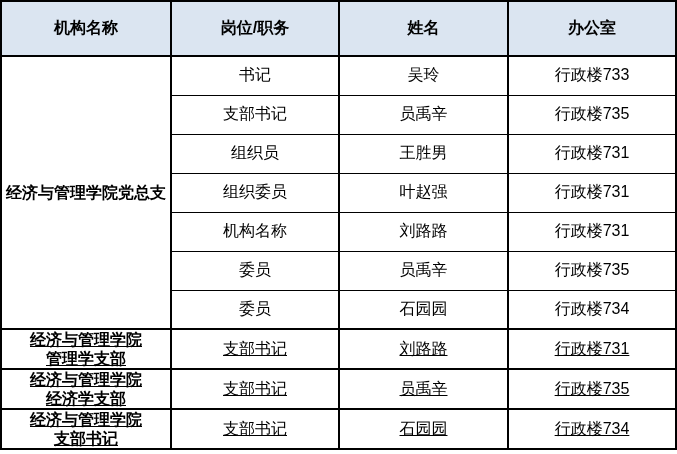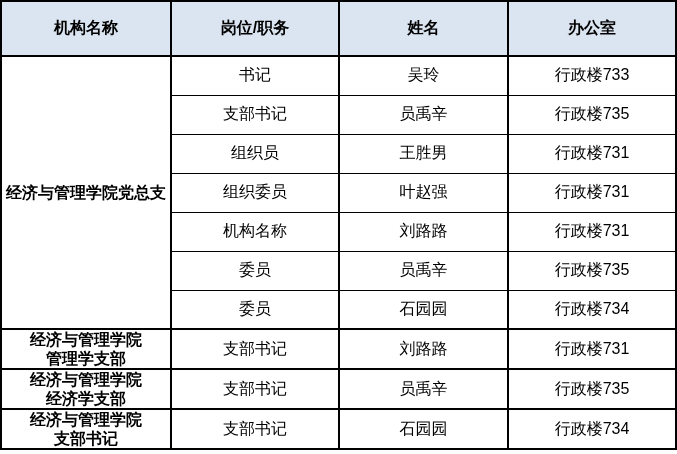--- a/index.html
+++ b/index.html
@@ -55,21 +55,21 @@
   }
   .org-table tr.section-start td {
     border-top-width: 2px;
   }
   .org-table td.org-cell {
     font-weight: bold;
     font-size: 16px;
     line-height: 19px;
     padding: 0 1px;
   }
-  .org-table tr.tall td { height: 26px; }
+  .org-table tr.tall td { height: 26px; text-decoration: underline; }
   .org-line { display: block; }
 </style>
 </head>
 <body>
 
 <div class="page">
   <table class="org-table">
     <colgroup>
       <col style="width:170px">
       <col style="width:168px">

